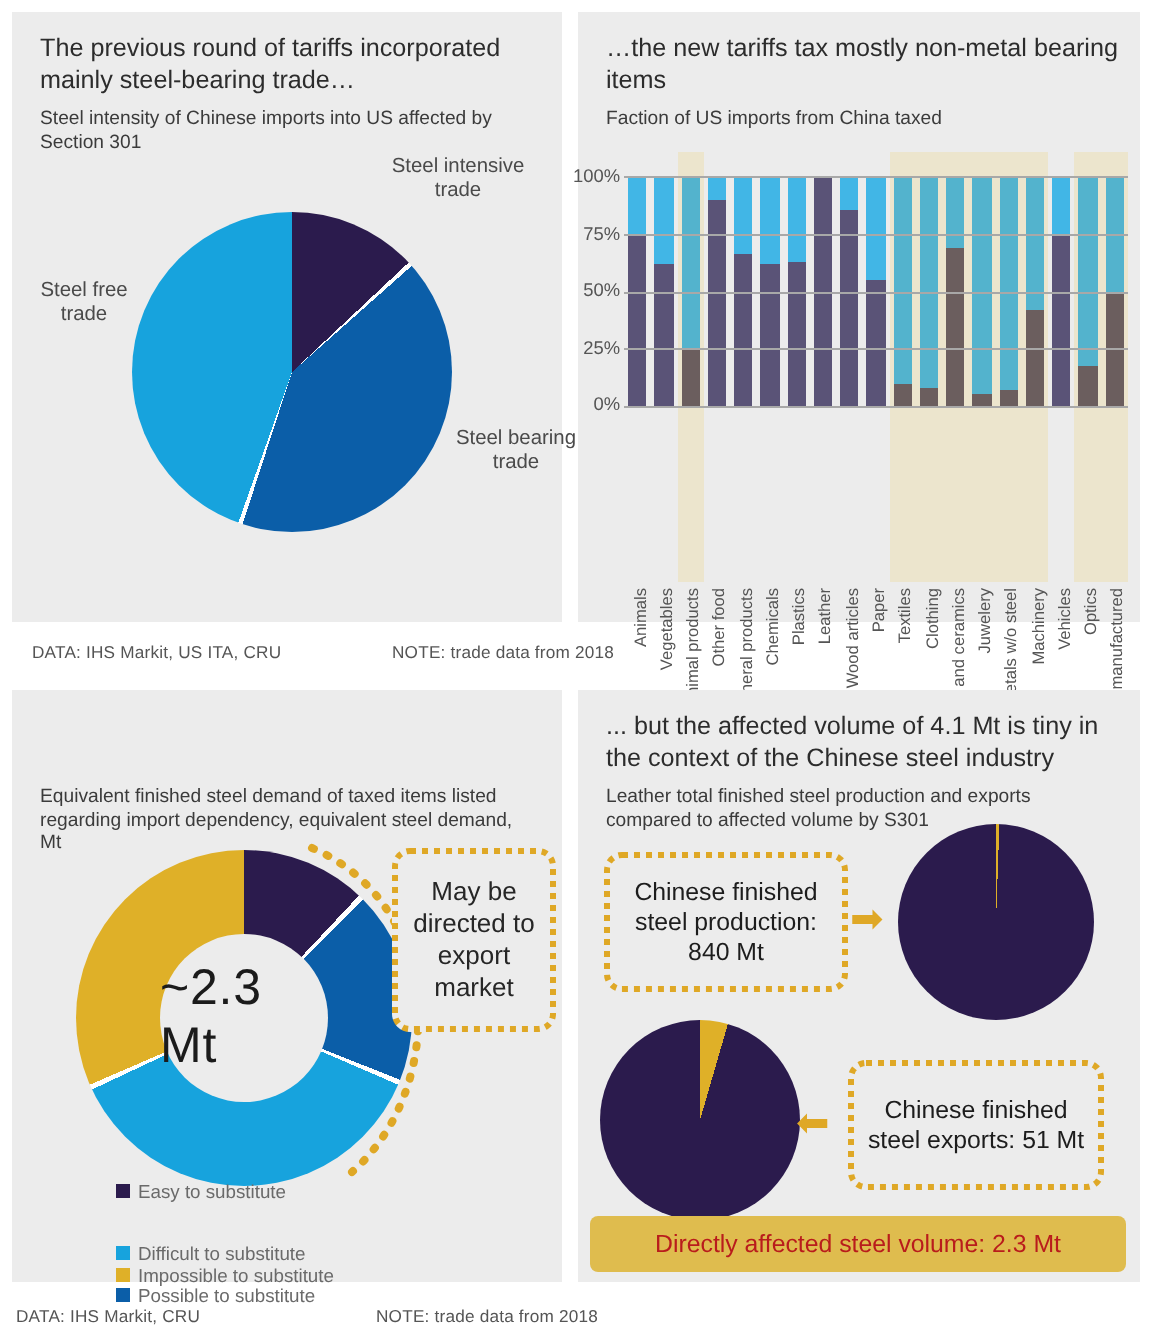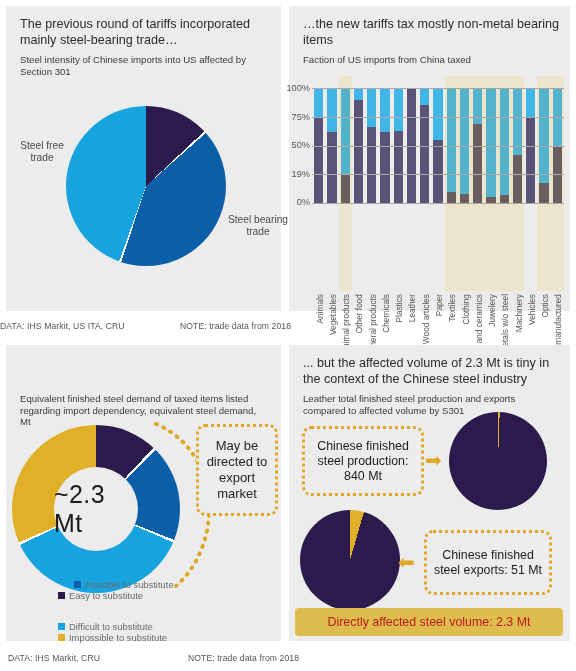--- a/index.html
+++ b/index.html
@@ -40,21 +40,21 @@
   .seg-bot{position:absolute;left:0;right:0;bottom:0;background:#5a5377;}
   .hl-col .seg-top{background:#53b3cd;}
   .hl-col .seg-bot{background:#6b5e5e;}
   .catlab{position:absolute;top:206px;font-size:8.3px;color:#555;
      writing-mode:vertical-rl;transform:rotate(180deg);white-space:nowrap;
      transform-origin:center;}
   .lg{position:absolute;top:70px;font-size:9.4px;color:#555;display:flex;align-items:center;gap:3px;}
   .sw{width:7px;height:7px;display:inline-block;}
 
   
-  .dn-wrap{position:absolute;left:12px;top:425px;width:168px;height:168px;}
+  .dn-wrap{position:absolute;left:38px;top:425px;width:168px;height:168px;}
   .dn{width:168px;height:168px;border-radius:50%;
       background:conic-gradient(from 0deg,
         #2b1b4d 0 12%,
         #ffffff 12% 12.5%,
         #0b5ea8 12.5% 31%,
         #ffffff 31% 31.5%,
         #17a3dd 31.5% 68%,
         #ffffff 68% 68.5%,
         #dfb028 68.5% 100%);}
   .dn-hole{position:absolute;left:42px;top:42px;width:84px;height:84px;border-radius:50%;background:#ececec;
@@ -83,20 +83,21 @@
 
 <div class="sheet">
 
   <div class="panel p-tl">
     <div class="ttl">The previous round of tariffs incorporated mainly steel-bearing trade…</div>
     <div class="sub" style="top:48px;">Steel intensity of Chinese imports into US affected by Section 301</div>
 
     <div class="pie-wrap">
       <div class="pie"></div>
     </div>
+    <div class="plab" style="left:186px;top:72px;width:74px;">Steel intensive trade</div>
     <div class="plab" style="left:6px;top:134px;width:60px;">Steel free trade</div>
     <div class="plab" style="left:221px;top:208px;width:62px;">Steel bearing trade</div>
   </div>
 
   <div class="panel p-tr">
     <div class="ttl">…the new tariffs tax mostly non-metal bearing items</div>
     <div class="sub" style="top:48px;">Faction of US imports from China taxed</div>
   </div>
 
   <div class="bc">
@@ -107,21 +108,21 @@
     <div class="lg" style="left:112px;">
       <span class="sw" style="background:#41b6e6"></span>
       <span>10% tariffs</span>
     </div>
 
     <div class="bc-plot"></div>
 
     <div class="bc-yl" style="top:-5px;">100%</div>
     <div class="bc-yl" style="top:24px;">75%</div>
     <div class="bc-yl" style="top:52px;">50%</div>
-    <div class="bc-yl" style="top:81px;">19%</div>
+    <div class="bc-yl" style="top:81px;">25%</div>
     <div class="bc-yl" style="top:109px;">0%</div>
 
     <div id="bars">
         <div class="bcol" style="left: 1.98947px; width: 9.28421px;">
           <div class="seg-top" style="bottom: 74%;"></div>
           <div class="seg-bot" style="height: 74%;"></div>
         </div>
         <div class="bcol" style="left: 15.2526px; width: 9.28421px;">
           <div class="seg-top" style="bottom: 62%;"></div>
           <div class="seg-bot" style="height: 62%;"></div>
@@ -225,21 +226,21 @@
         <div class="catlab" style="left: 161.789px;">Stone and ceramics</div>
         <div class="catlab" style="left: 175.053px;">Juwelery</div>
         <div class="catlab" style="left: 188.316px;">Base metals w/o steel</div>
         <div class="catlab" style="left: 201.579px;">Machinery</div>
         <div class="catlab" style="left: 214.842px;">Vehicles</div>
         <div class="catlab" style="left: 228.105px;">Optics</div>
         <div class="catlab" style="left: 241.368px;">Misc. manufactured</div>
       </div>
   </div>
 
-  <div class="footer" style="left:0;top:321px;">
+  <div class="footer" style="left:16px;top:321px;">
     <span>DATA: IHS Markit, US ITA, CRU</span>
     <span class="nt">NOTE: trade data from 2018</span>
   </div>
 
   <div class="panel p-bl">
     <div class="sub" style="top:48px;">Equivalent finished steel demand of taxed items listed regarding import dependency, equivalent steel demand, Mt</div>
   </div>
 
   <div class="dn-wrap">
     <div class="dn"></div>
@@ -249,35 +250,35 @@
   <svg class="curve" style="left:150px;top:418px;" width="80" height="180">
     <path d="M 6 6 C 72 34 74 126 26 168" fill="none" stroke="#dfa826" stroke-width="4" stroke-linecap="round" stroke-dasharray="1 7"></path>
   </svg>
 
   <div class="callout" style="left:196px;top:424px;width:82px;height:92px;">May be directed to export market</div>
 
   <div class="dleg" style="top:590px;">
     <span class="sw" style="background:#2b1b4d"></span>
     <span>Easy to substitute</span>
   </div>
-  <div class="dleg" style="top:579px;margin-left:16px;">
+  <div class="dleg" style="top:642px;">
     <span class="sw" style="background:#0b5ea8"></span>
     <span>Possible to substitute</span>
   </div>
   <div class="dleg" style="top:621px;">
     <span class="sw" style="background:#17a3dd"></span>
     <span>Difficult to substitute</span>
   </div>
   <div class="dleg" style="top:632px;">
     <span class="sw" style="background:#dfb028"></span>
     <span>Impossible to substitute</span>
   </div>
 
   <div class="panel p-br">
-    <div class="ttl">... but the affected volume of 2.3 Mt is tiny in the context of the Chinese steel industry</div>
+    <div class="ttl">... but the affected volume of 4.1 Mt is tiny in the context of the Chinese steel industry</div>
     <div class="sub" style="top:48px;">Leather total finished steel production and exports compared to affected volume by S301</div>
   </div>
 
   <div class="bigpie" style="left:449px;top:412px;width:98px;height:98px;"></div>
   <div class="smallpie" style="left:300px;top:510px;width:100px;height:100px;"></div>
 
   <div class="co2" style="left:302px;top:426px;width:122px;height:70px;">Chinese finished steel production: 840 Mt</div>
   <div class="arw" style="left:425px;top:450px;">➡</div>
 
   <div class="co2" style="left:424px;top:530px;width:128px;height:65px;">Chinese finished steel exports: 51 Mt</div>

